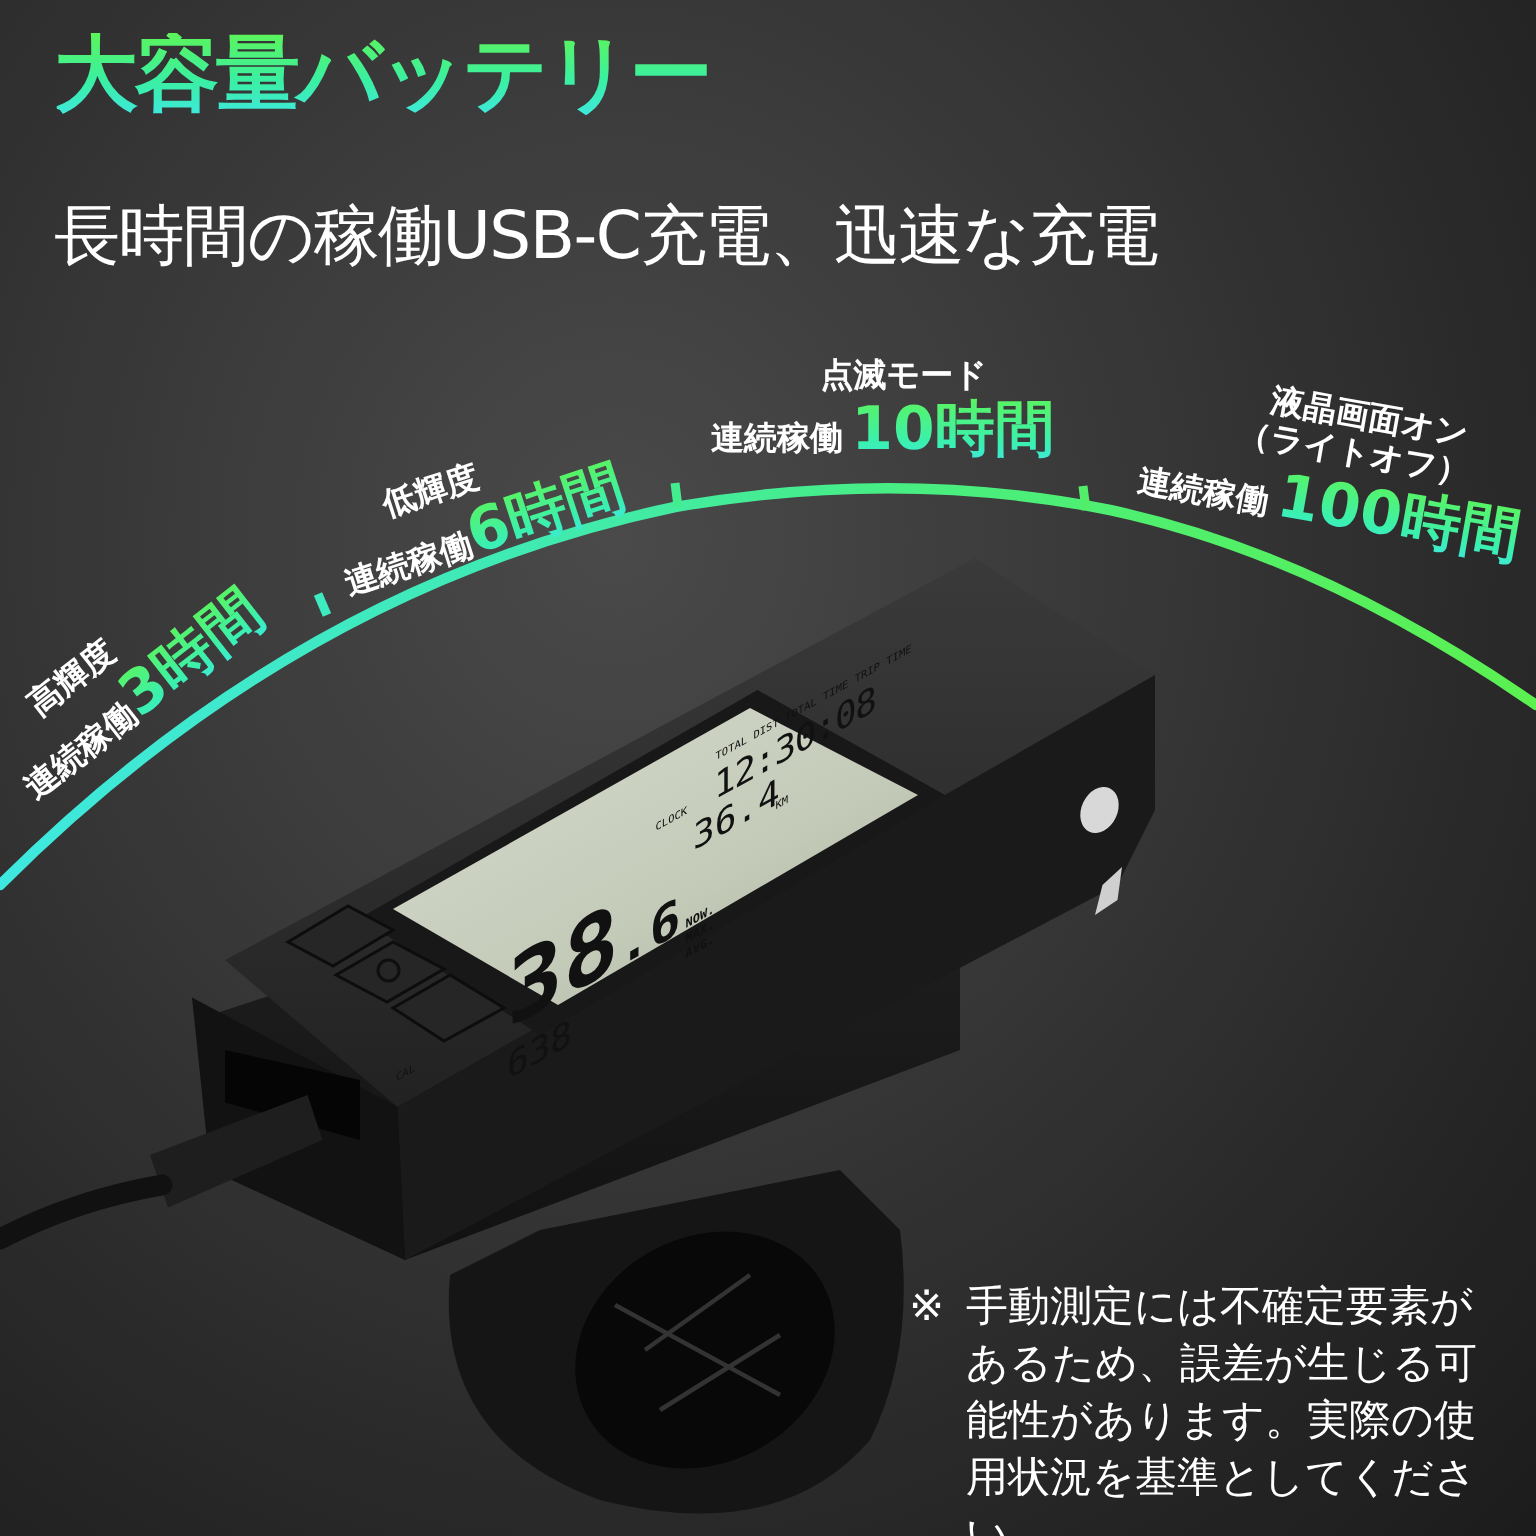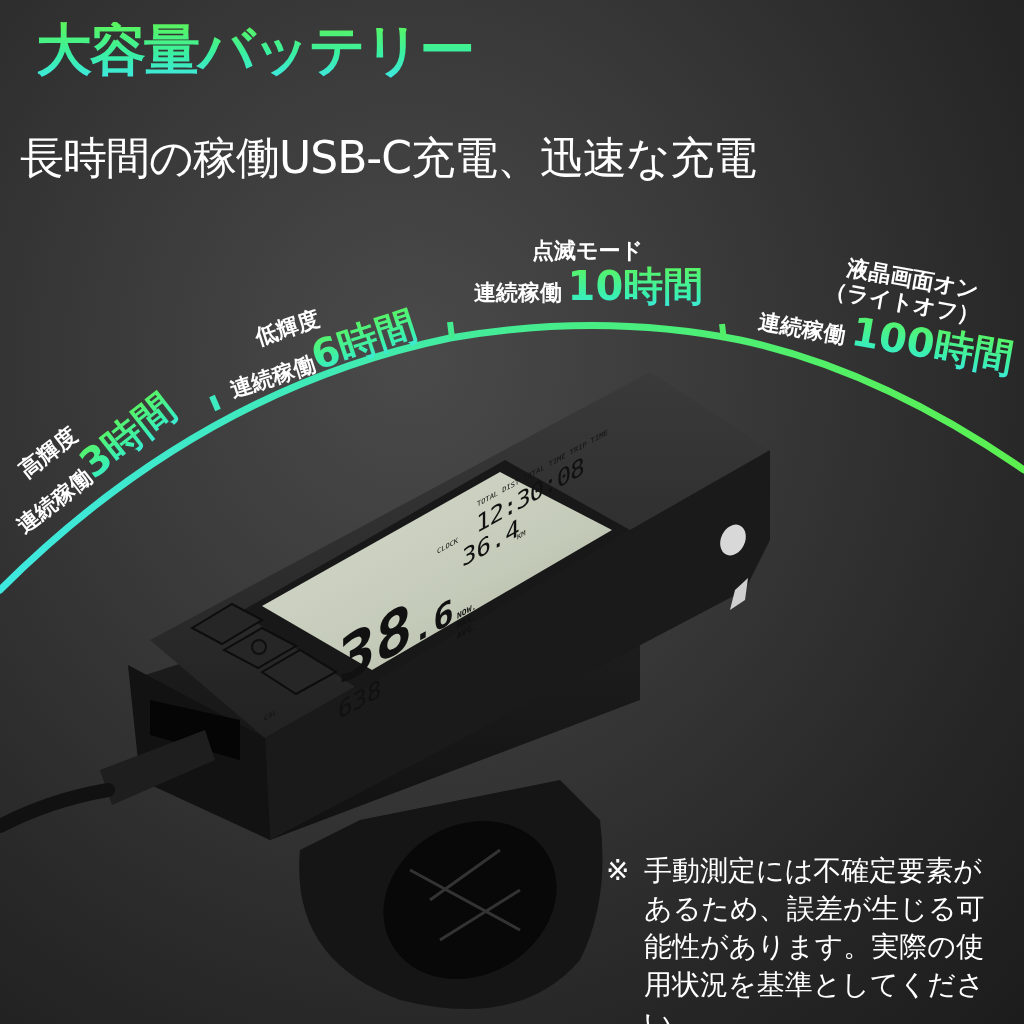--- a/index.html
+++ b/index.html
@@ -10,21 +10,21 @@
       color:#fff;
     }
     .headline {
       position:absolute; left:36px; top:22px;
       font-size:56px; font-weight:bold; letter-spacing:-2px; line-height:1;
       background: linear-gradient(180deg, #5cf45a 0%, #3af0a0 55%, #3ee8e0 100%);
       -webkit-background-clip:text; background-clip:text; color:transparent;
       white-space:nowrap;
     }
     .subhead {
-      position:absolute; left:20px; top:136px;
+      position:absolute; left:36px; top:136px;
       font-size:44px; color:#fff; white-space:nowrap; letter-spacing:-1px; line-height:1;
     }
     svg.arc { position:absolute; left:0; top:0; width:1024px; height:1024px; }
     .label {
       position:absolute; color:#fff; font-weight:bold; white-space:nowrap; line-height:1.15;
       transform-origin: left bottom;
     }
     .label .mode { font-size:22px; display:block; }
     .label .run { font-size:22px; }
     .label .hours {
@@ -66,21 +66,21 @@
   <span class="mode" style="margin-left:36px;">高輝度</span>
   <span class="run">連続稼働</span><span class="hours">3時間</span>
 </div>
 
 <div class="label" style="left:236px; top:335px; transform: rotate(-18deg);">
   <span class="mode" style="margin-left:40px;">低輝度</span>
   <span class="run">連続稼働</span><span class="hours">6時間</span>
 </div>
 
 <div class="label" style="left:474px; top:238px;">
-  <span class="mode" style="margin-left:58px;">点滅モード</span>
+  <span class="mode" style="margin-left:73px;">点滅モード</span>
   <span class="run">連続稼働</span> <span class="hours">10時間</span>
 </div>
 
 <div class="label" style="left:756px; top:240px; transform: rotate(10deg);">
   <span class="mode" style="margin-left:78px;">液晶画面オン</span>
   <span class="mode" style="margin-left:60px;">（ライトオフ）</span>
   <span class="run">連続稼働</span> <span class="hours">100時間</span>
 </div>
 
 <svg class="device" viewBox="0 0 1024 1024">

